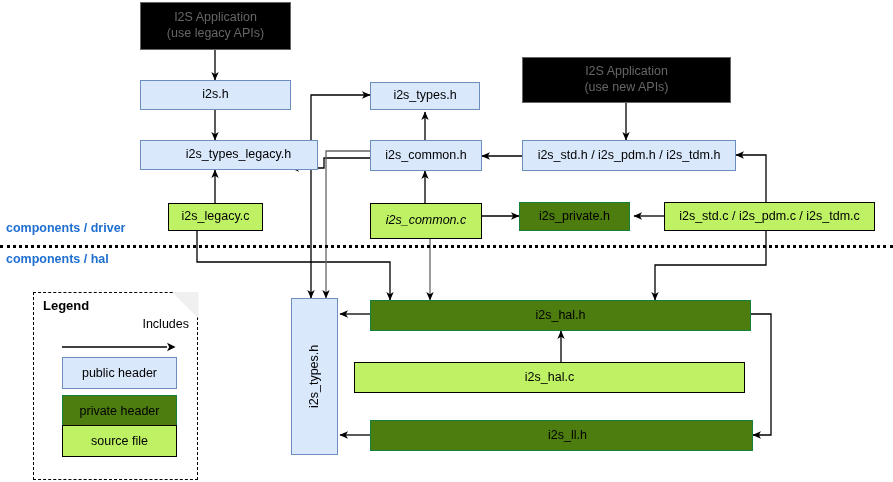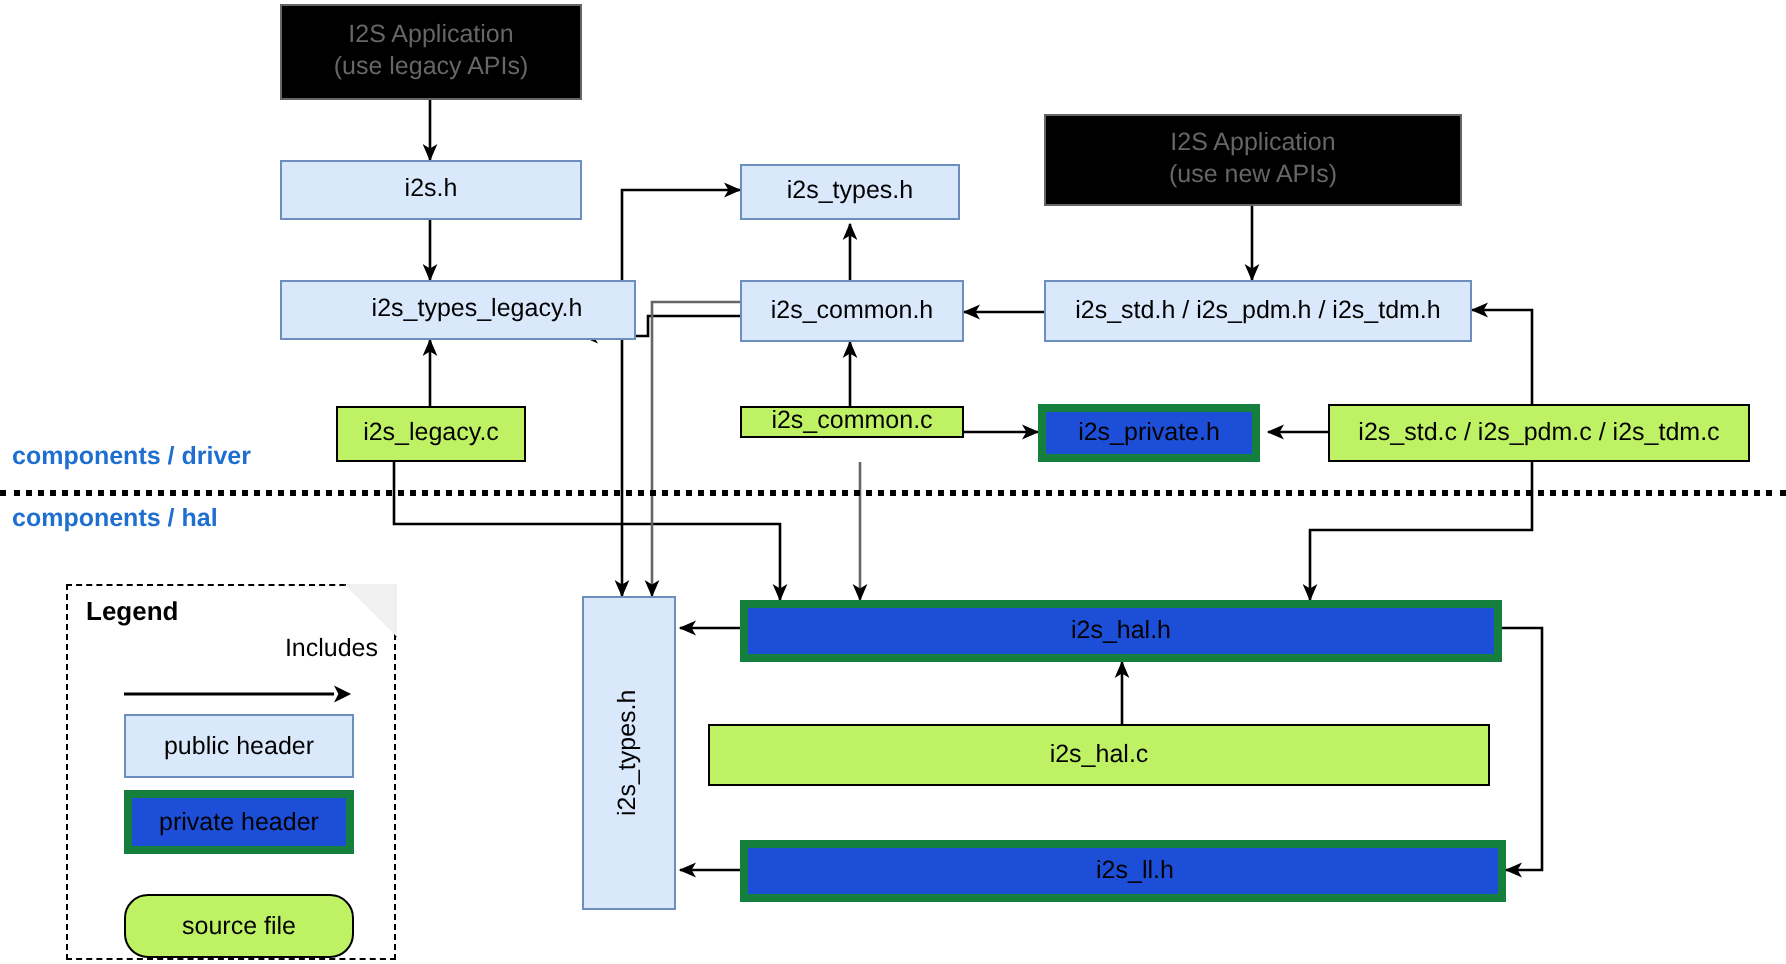--- a/index.html
+++ b/index.html
@@ -20,21 +20,21 @@
     align-items:center;
     justify-content:center;
     text-align:center;
     font-size:12.5px;
     line-height:1.25;
     color:#000000;
     white-space:pre-line;
     z-index:3;
   }
   .n-public{ background:#dae8fc; border:1px solid #6c8ebf; }
-  .n-private{ background:#1d4ed8; border:4px solid #15803d; }
+  .n-private{ background:#4d7c0f; border:1px solid #15803d; }
   .n-source{ background:#bef264; border:1px solid #000000; }
   .n-app{ background:#000000; border:1px solid #666666; color:#666666; }
 
   .vtext{
     writing-mode:vertical-rl;
     transform:rotate(180deg);
   }
 
   .zone-label{
     position:absolute;
@@ -73,21 +73,21 @@
   #legend .lg-arrow{ position:absolute; left:28px; top:48px; }
   #legend .lg-box{
     position:absolute; left:28px;
     width:115px; height:32px;
     box-sizing:border-box;
     display:flex; align-items:center; justify-content:center;
     font-size:12.5px;
   }
   #legend .lg-b1{ top:64px; }
   #legend .lg-b2{ top:102px; }
-  #legend .lg-b3{ top:154px;border-radius:12px; }
+  #legend .lg-b3{ top:132px; }
 </style>
 </head>
 <body>
 
 <div id="diagram">
 
   <svg width="893" height="482" style="position:absolute;left:0;top:0;z-index:1;">
     <defs>
       <marker id="ah" markerWidth="9" markerHeight="9" refX="8" refY="4.5" orient="auto" markerUnits="userSpaceOnUse">
         <path d="M0,0.8 L8.6,4.5 L0,8.2 L2.2,4.5 Z" fill="#000"></path>
@@ -151,21 +151,21 @@
   <div class="node n-public" style="left:140px;top:80px;width:151px;height:30px;">i2s.h</div>
 
   <div class="node n-public" style="left:140px;top:140px;width:178px;height:30px;padding-left:19px;">i2s_types_legacy.h</div>
 
   <div class="node n-source" style="left:168px;top:203px;width:95px;height:28px;">i2s_legacy.c</div>
 
   <div class="node n-public" style="left:370px;top:82px;width:110px;height:28px;">i2s_types.h</div>
 
   <div class="node n-public" style="left:370px;top:140px;width:112px;height:31px;">i2s_common.h</div>
 
-  <div class="node n-source" style="left:370px;top:203px;width:112px;height:16px;">i2s_common.c</div>
+  <div class="node n-source" style="left:370px;top:203px;width:112px;height:36px;font-style:italic;">i2s_common.c</div>
 
   <div class="node n-app" style="left:522px;top:57px;width:209px;height:46px;">I2S Application
 (use new APIs)</div>
 
   <div class="node n-public" style="left:522px;top:140px;width:214px;height:31px;">i2s_std.h / i2s_pdm.h / i2s_tdm.h</div>
 
   <div class="node n-private" style="left:519px;top:202px;width:111px;height:29px;">i2s_private.h</div>
 
   <div class="node n-source" style="left:664px;top:202px;width:211px;height:29px;">i2s_std.c / i2s_pdm.c / i2s_tdm.c</div>
 

